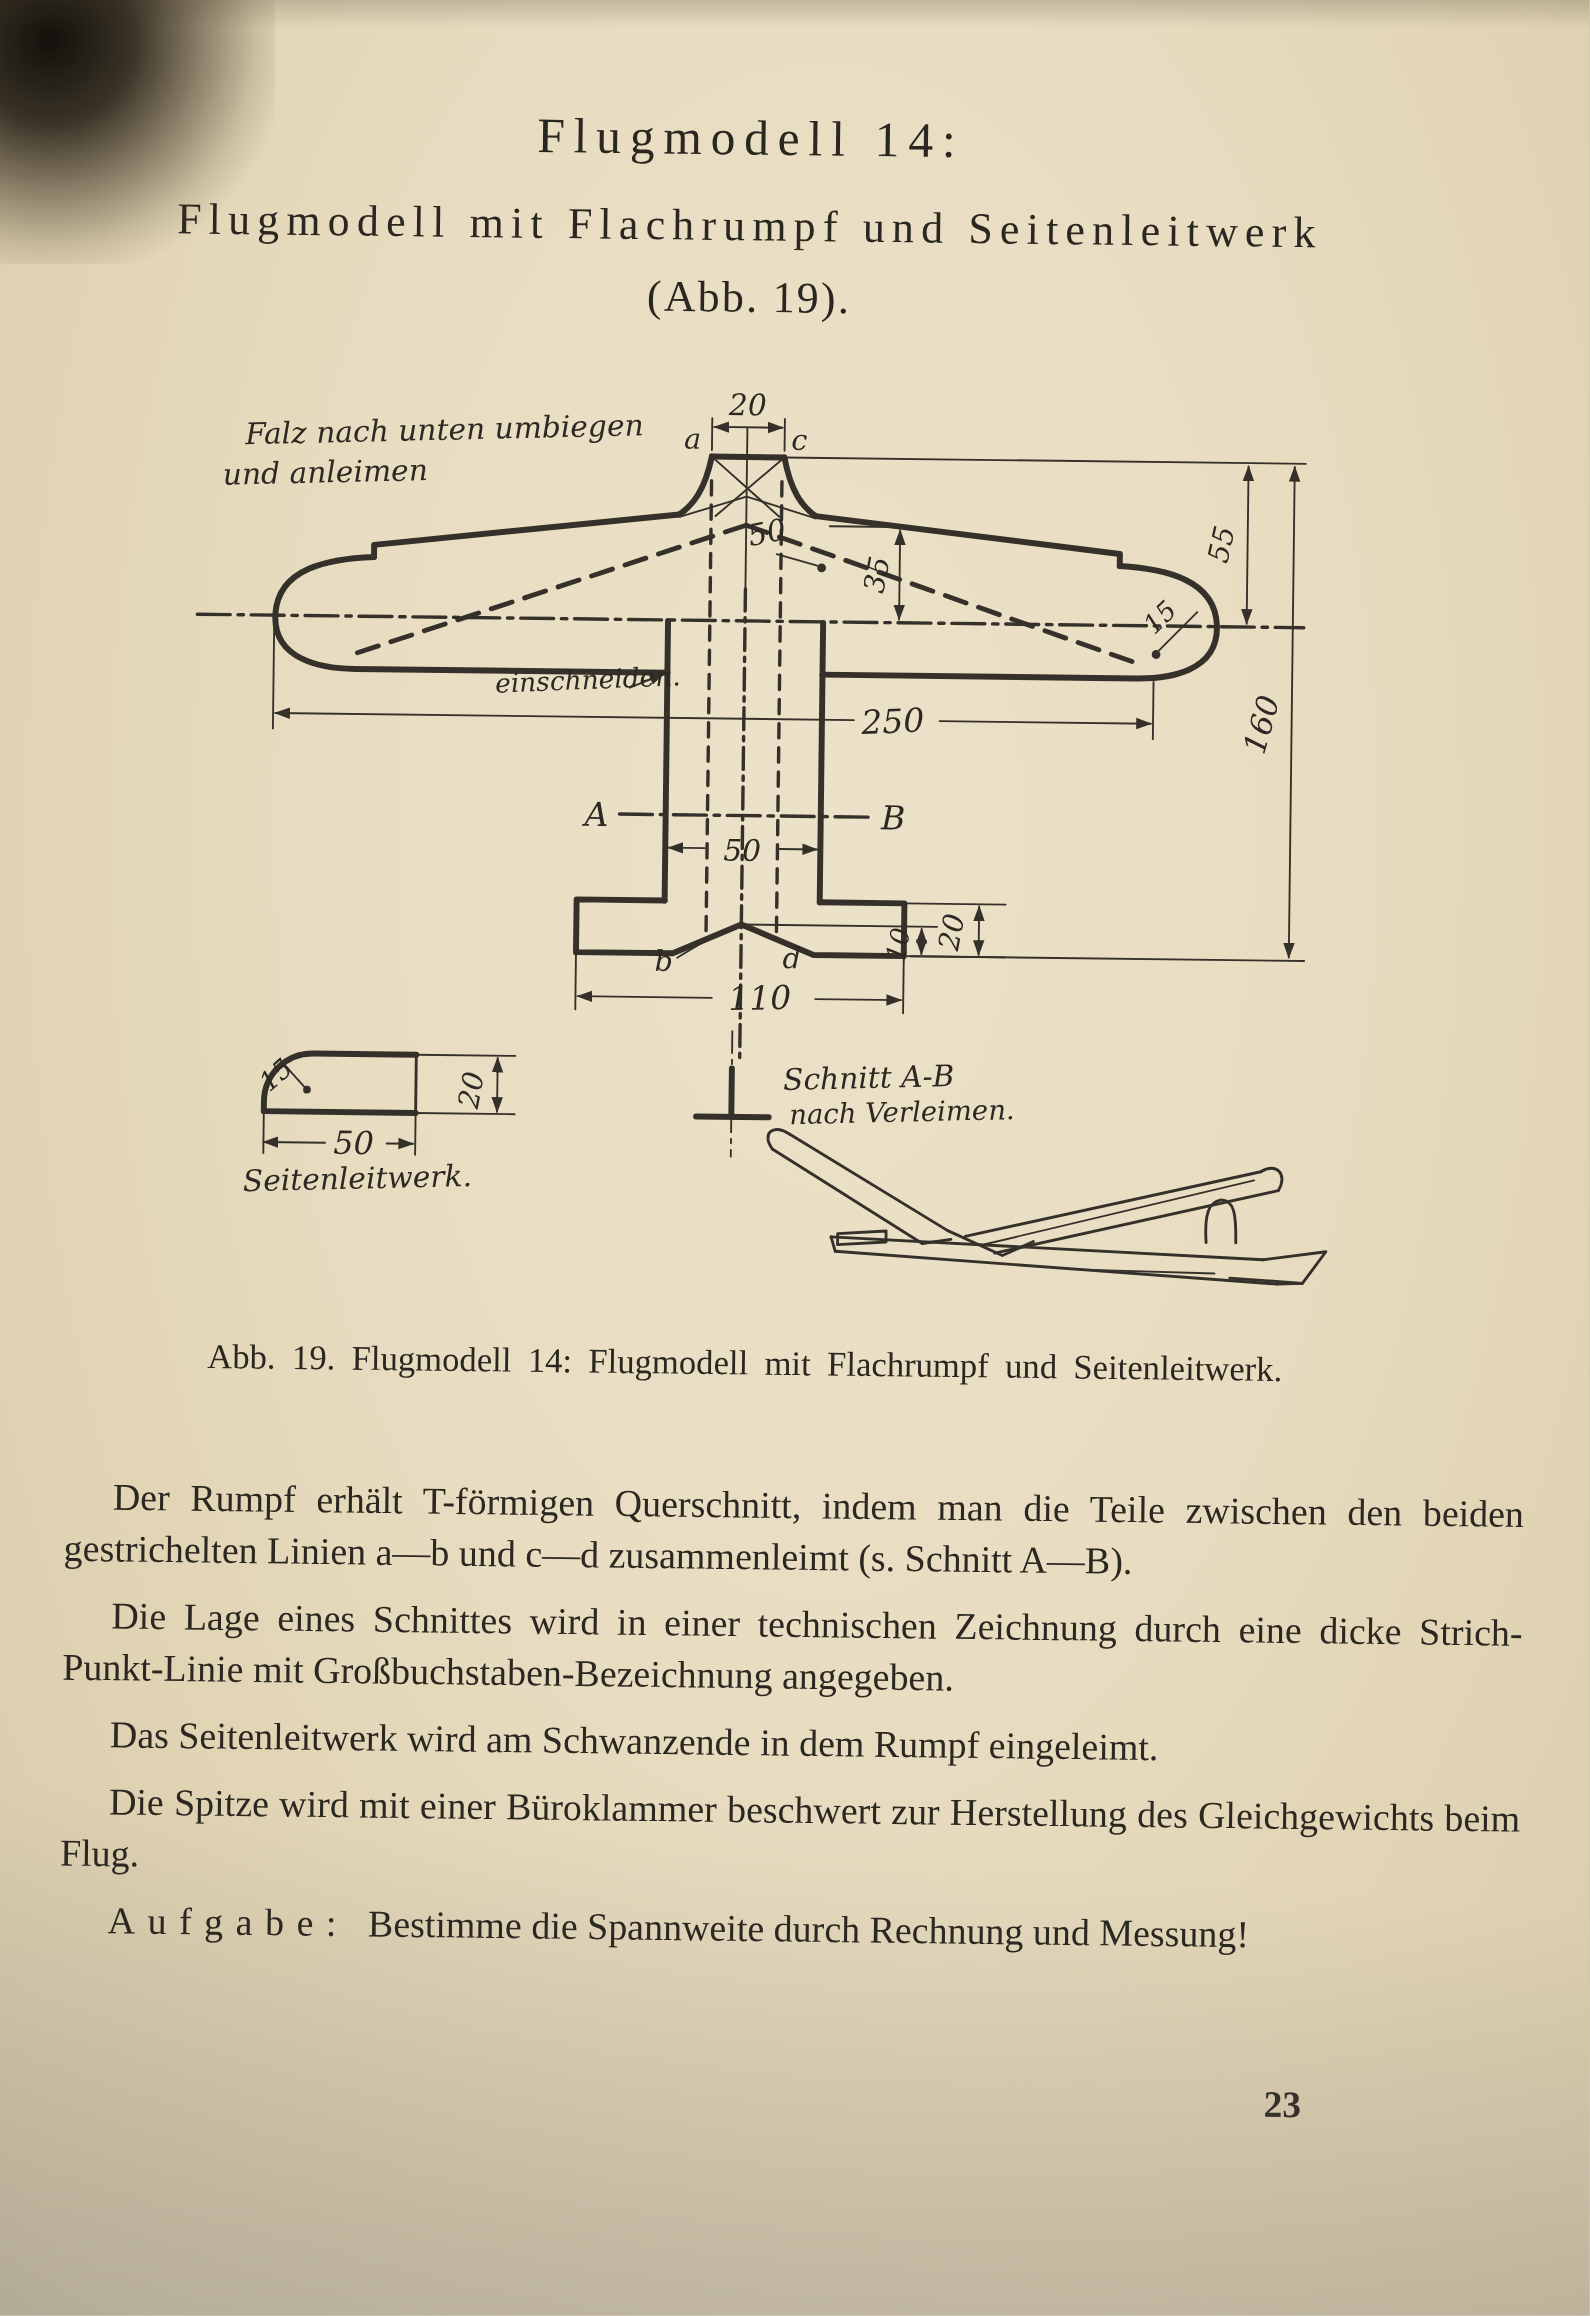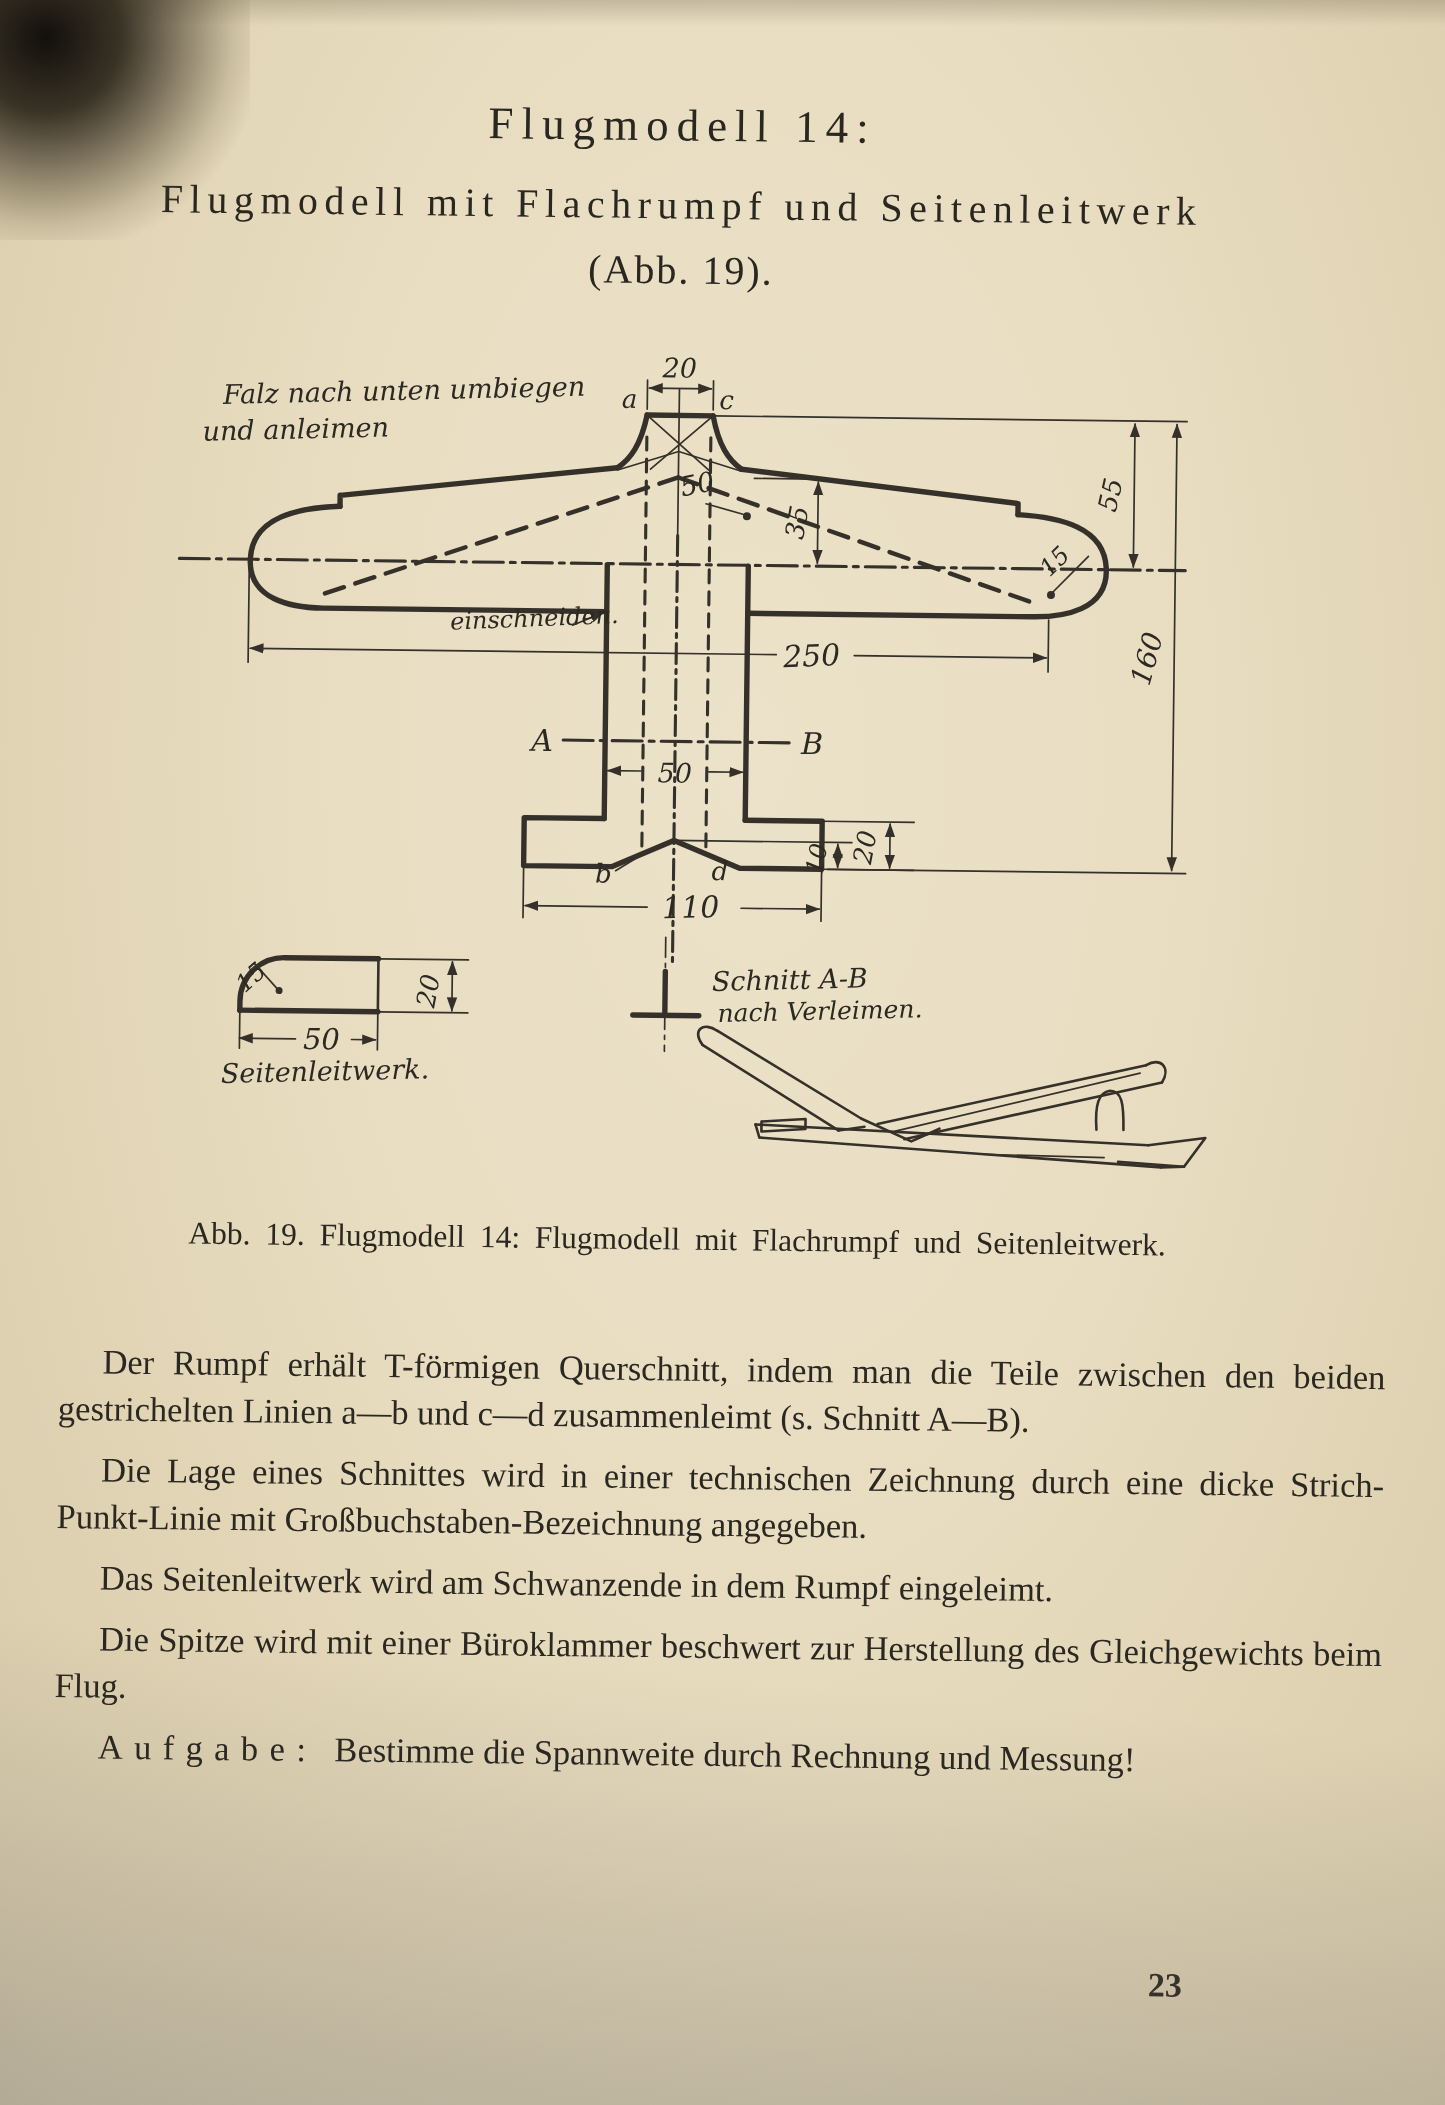--- a/index.html
+++ b/index.html
@@ -50,21 +50,21 @@
   .caption{
     position:absolute;left:0;top:1222px;width:1360px;text-align:center;
     font-size:31.5px;word-spacing:7px;color:#2a2620;
   }
   .bodytext{
     position:absolute;left:63px;top:1346px;width:1327px;
     font-size:34.5px;line-height:47px;text-align:justify;color:#2b2721;
   }
   .bodytext p{margin:0 0 14px 0;text-indent:44px;}
   .aufgabe-label{letter-spacing:0.33em;}
-  .pagenum{position:absolute;left:1160px;top:1961px;font-size:34px;font-weight:bold;color:#36322b;}
+  .pagenum{position:absolute;left:1160px;top:1890px;font-size:34px;font-weight:bold;color:#36322b;}
 </style>
 </head>
 <body>
 
 <div class="page">
   <div class="content">
 
     <div class="titles">
       <div class="title1">Flugmodell 14:</div>
       <div class="title2">Flugmodell mit Flachrumpf und Seitenleitwerk</div>

